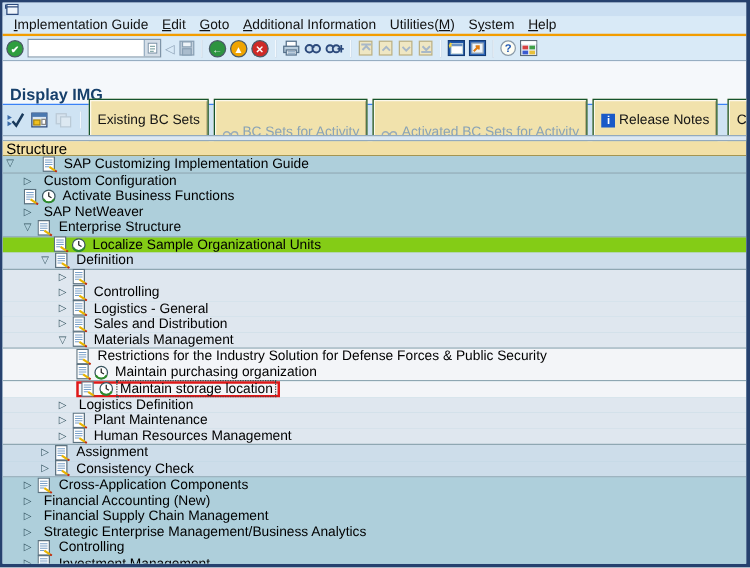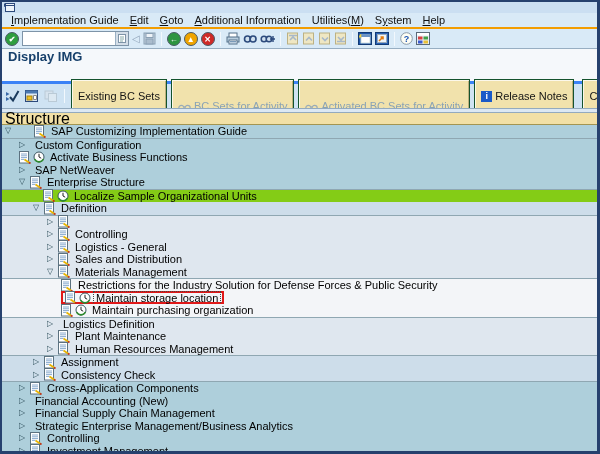--- a/index.html
+++ b/index.html
@@ -22,35 +22,35 @@
   
   .toolbar { height:20px; background:#d9eaf7; border-bottom:1px solid #97aec2; display:flex; align-items:center; padding:0 3px; gap:3px; flex:0 0 auto;}
   .tb-circle { width:14px; height:14px; border-radius:50%; color:#fff; font-size:8px; line-height:13px; text-align:center; border:1px solid #4a5a66; font-weight:bold; }
   .tb-glyph { font-size:10px; color:#8fa3b8; }
   .tb-sep { width:1px; height:14px; background:#9ab0c4; border-right:1px solid #f2f8fd; margin:0 2px; }
   .cmd-wrap { display:flex; align-items:center; height:15px; border:1px solid #7e94a8; background:#fff; }
   .cmd-input { width:92px; height:13px; border:none; outline:none; font-size:10px; padding:0 2px; font-family:"Liberation Sans",sans-serif; }
   .cmd-drop { width:13px; height:13px; background:#d4dee8; border-left:1px solid #9ab0c4; display:flex; align-items:center; justify-content:center; }
   .ticon, .tb-icon { display:inline-flex; align-items:center; justify-content:center; }
   
-  .pagetitle-band { height:35px; background:#f5f8fb; border-bottom:3px solid #3b82f6; display:flex; align-items:flex-start; padding-left:6px; flex:0 0 auto;}
+  .pagetitle-band { height:35px; background:#f5f8fb; border-bottom:1px solid #3b82f6; display:flex; align-items:flex-end; padding-left:6px; flex:0 0 auto;}
   .pagetitle { font-size:13px; font-weight:bold; color:#17406b; }
   
   .appbar { height:24px; background:#cfe3f3; display:flex; align-items:center; padding:0 3px; gap:4px; flex:0 0 auto;}
   .appbtn { height:34px; background:#f1e2ac; border:1px solid #14532d;
             box-shadow: inset 1px 1px 0 rgba(255,255,255,.75), inset -1px -1px 0 rgba(90,80,40,.35);
             display:inline-flex; align-items:center; gap:3px; padding:0 6px; font-size:11px; color:#141414; white-space:nowrap; cursor:default; }
   .appbtn.disabled { color:#8aa3b5;align-items:flex-end; }
   .appbtn .bicon { font-size:9px; color:#9aacb8; }
   .info-sq { width:11px; height:11px; background:#1a5ac8; color:#fff; font-size:9px; font-weight:bold; text-align:center; line-height:11px; }
   .appbar .gap { width:14px; }
   
   .groove { height:5px; background:#dce8f3; border-top:1px solid #93aabe; border-bottom:1px solid #93aabe; flex:0 0 auto;}
   
-  .tree-header { height:12px; background:#f2e0a6; border-bottom:1px solid #a39552; display:flex; align-items:center; padding-left:3px; font-size:16px; color:#000; flex:0 0 auto;}
+  .tree-header { height:12px; background:#f2e0a6; border-bottom:1px solid #a39552; display:flex; align-items:center; padding-left:3px; font-size:12px; color:#000; flex:0 0 auto;}
   .tree { flex:1 1 auto; background:#aecfdb; overflow:hidden; display:flex; flex-direction:column; }
   .trow { height:12.5px; display:flex; align-items:center; font-size:11px; line-height:12px; white-space:nowrap; cursor:default; flex:0 0 auto;}
   .trow.zone-sep { border-bottom:1px solid #8fa7b2; height:13.5px; }
   .arrow { width:11px; font-size:8px; color:#33535f; text-align:left; display:inline-block; }
   .rootgap { width:18px; display:inline-block; }
   .tlabel { margin-left:3px; padding:0 2px; color:#000; }
   .tlabel.focus-dotted { outline:1px dotted #444; }
   .redbox { display:inline-flex; align-items:center; border:2px solid #e01818; padding:0 2px; height:13px; }
   svg { display:block; }
 </style>
@@ -396,20 +396,38 @@
       <div class="trow" style="background: rgb(243, 245, 248); padding-left: 59px;">
         <span class="ticon">
           <svg width="12" height="13" viewBox="0 0 12 13">
             <rect x="0.5" y="0.5" width="9" height="11.5" fill="#fff" stroke="#5c7280"></rect>
             <path d="M2 3h6M2 4.8h6M2 6.6h6M2 8.4h3.5" stroke="#7aa0c8" stroke-width="0.9"></path>
             <path d="M5.5 8.5l4.5 3" stroke="#e8b400" stroke-width="1.8"></path>
             <path d="M10 11.5l1.5 1" stroke="#c03010" stroke-width="1.8"></path>
           </svg>
         </span>
         <span class="tlabel">Restrictions for the Industry Solution for Defense Forces &amp; Public Security</span>
+      </div>
+      <div class="trow zone-sep" style="background: rgb(243, 245, 248); padding-left: 59px;">
+        <span class="ticon">
+          <svg width="12" height="13" viewBox="0 0 12 13">
+            <rect x="0.5" y="0.5" width="9" height="11.5" fill="#fff" stroke="#5c7280"></rect>
+            <path d="M2 3h6M2 4.8h6M2 6.6h6M2 8.4h3.5" stroke="#7aa0c8" stroke-width="0.9"></path>
+            <path d="M5.5 8.5l4.5 3" stroke="#e8b400" stroke-width="1.8"></path>
+            <path d="M10 11.5l1.5 1" stroke="#c03010" stroke-width="1.8"></path>
+          </svg>
+        </span>
+        <span class="ticon" style="margin-left: 2px;">
+          <svg width="12" height="12" viewBox="0 0 12 12">
+            <circle cx="6" cy="6" r="5" fill="#fff" stroke="#3a5560"></circle>
+            <path d="M1.6 8.2a5 5 0 0 0 8.8 0" fill="none" stroke="#2e8b2e" stroke-width="1.6"></path>
+            <path d="M6 2.8V6l2.2 1.2" fill="none" stroke="#222" stroke-width="1"></path>
+          </svg>
+        </span>
+        <span class="tlabel">Maintain purchasing organization</span>
       </div>
       <div class="trow" style="background: rgb(243, 245, 248); padding-left: 59px;">
         <span class="redbox" style="border-color: rgb(224, 24, 24);">
           <span class="ticon">
             <svg width="12" height="13" viewBox="0 0 12 13">
               <rect x="0.5" y="0.5" width="9" height="11.5" fill="#fff" stroke="#5c7280"></rect>
               <path d="M2 3h6M2 4.8h6M2 6.6h6M2 8.4h3.5" stroke="#7aa0c8" stroke-width="0.9"></path>
               <path d="M5.5 8.5l4.5 3" stroke="#e8b400" stroke-width="1.8"></path>
               <path d="M10 11.5l1.5 1" stroke="#c03010" stroke-width="1.8"></path>
             </svg>
@@ -417,38 +435,20 @@
           <span class="ticon" style="margin-left: 2px;">
             <svg width="12" height="12" viewBox="0 0 12 12">
               <circle cx="6" cy="6" r="5" fill="#fff" stroke="#3a5560"></circle>
               <path d="M1.6 8.2a5 5 0 0 0 8.8 0" fill="none" stroke="#2e8b2e" stroke-width="1.6"></path>
               <path d="M6 2.8V6l2.2 1.2" fill="none" stroke="#222" stroke-width="1"></path>
             </svg>
           </span>
           <span class="tlabel focus-dotted">Maintain storage location</span>
         </span>
       </div>
-      <div class="trow zone-sep" style="background: rgb(243, 245, 248); padding-left: 59px;">
-        <span class="ticon">
-          <svg width="12" height="13" viewBox="0 0 12 13">
-            <rect x="0.5" y="0.5" width="9" height="11.5" fill="#fff" stroke="#5c7280"></rect>
-            <path d="M2 3h6M2 4.8h6M2 6.6h6M2 8.4h3.5" stroke="#7aa0c8" stroke-width="0.9"></path>
-            <path d="M5.5 8.5l4.5 3" stroke="#e8b400" stroke-width="1.8"></path>
-            <path d="M10 11.5l1.5 1" stroke="#c03010" stroke-width="1.8"></path>
-          </svg>
-        </span>
-        <span class="ticon" style="margin-left: 2px;">
-          <svg width="12" height="12" viewBox="0 0 12 12">
-            <circle cx="6" cy="6" r="5" fill="#fff" stroke="#3a5560"></circle>
-            <path d="M1.6 8.2a5 5 0 0 0 8.8 0" fill="none" stroke="#2e8b2e" stroke-width="1.6"></path>
-            <path d="M6 2.8V6l2.2 1.2" fill="none" stroke="#222" stroke-width="1"></path>
-          </svg>
-        </span>
-        <span class="tlabel">Maintain purchasing organization</span>
-      </div>
       <div class="trow" style="background: rgb(223, 231, 239); padding-left: 45px;">
         <span class="arrow">▷</span>
         <span class="tlabel">Logistics Definition</span>
       </div>
       <div class="trow" style="background: rgb(223, 231, 239); padding-left: 45px;">
         <span class="arrow">▷</span>
         <span class="ticon">
           <svg width="12" height="13" viewBox="0 0 12 13">
             <rect x="0.5" y="0.5" width="9" height="11.5" fill="#fff" stroke="#5c7280"></rect>
             <path d="M2 3h6M2 4.8h6M2 6.6h6M2 8.4h3.5" stroke="#7aa0c8" stroke-width="0.9"></path>

